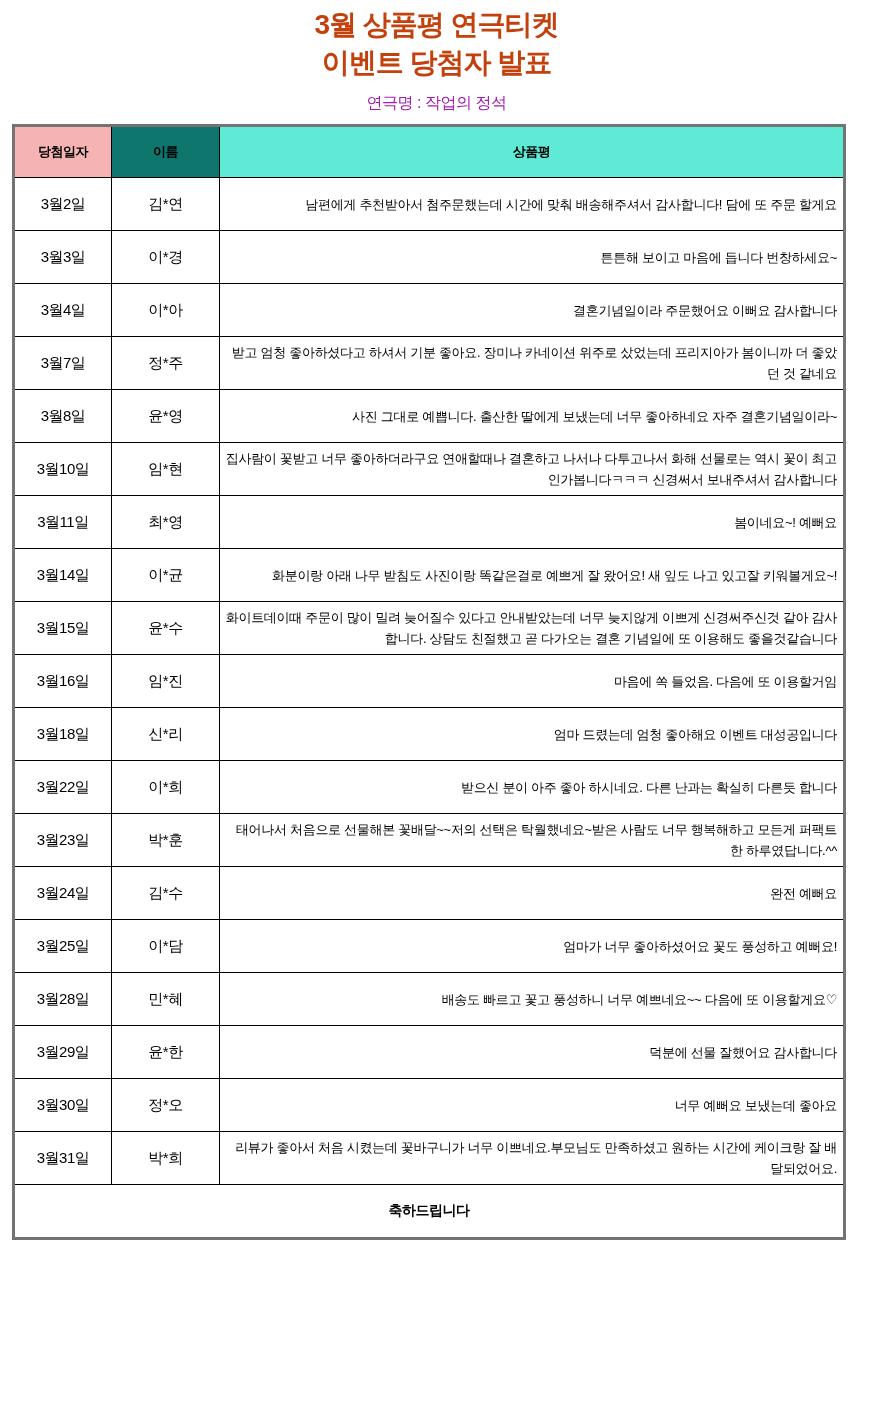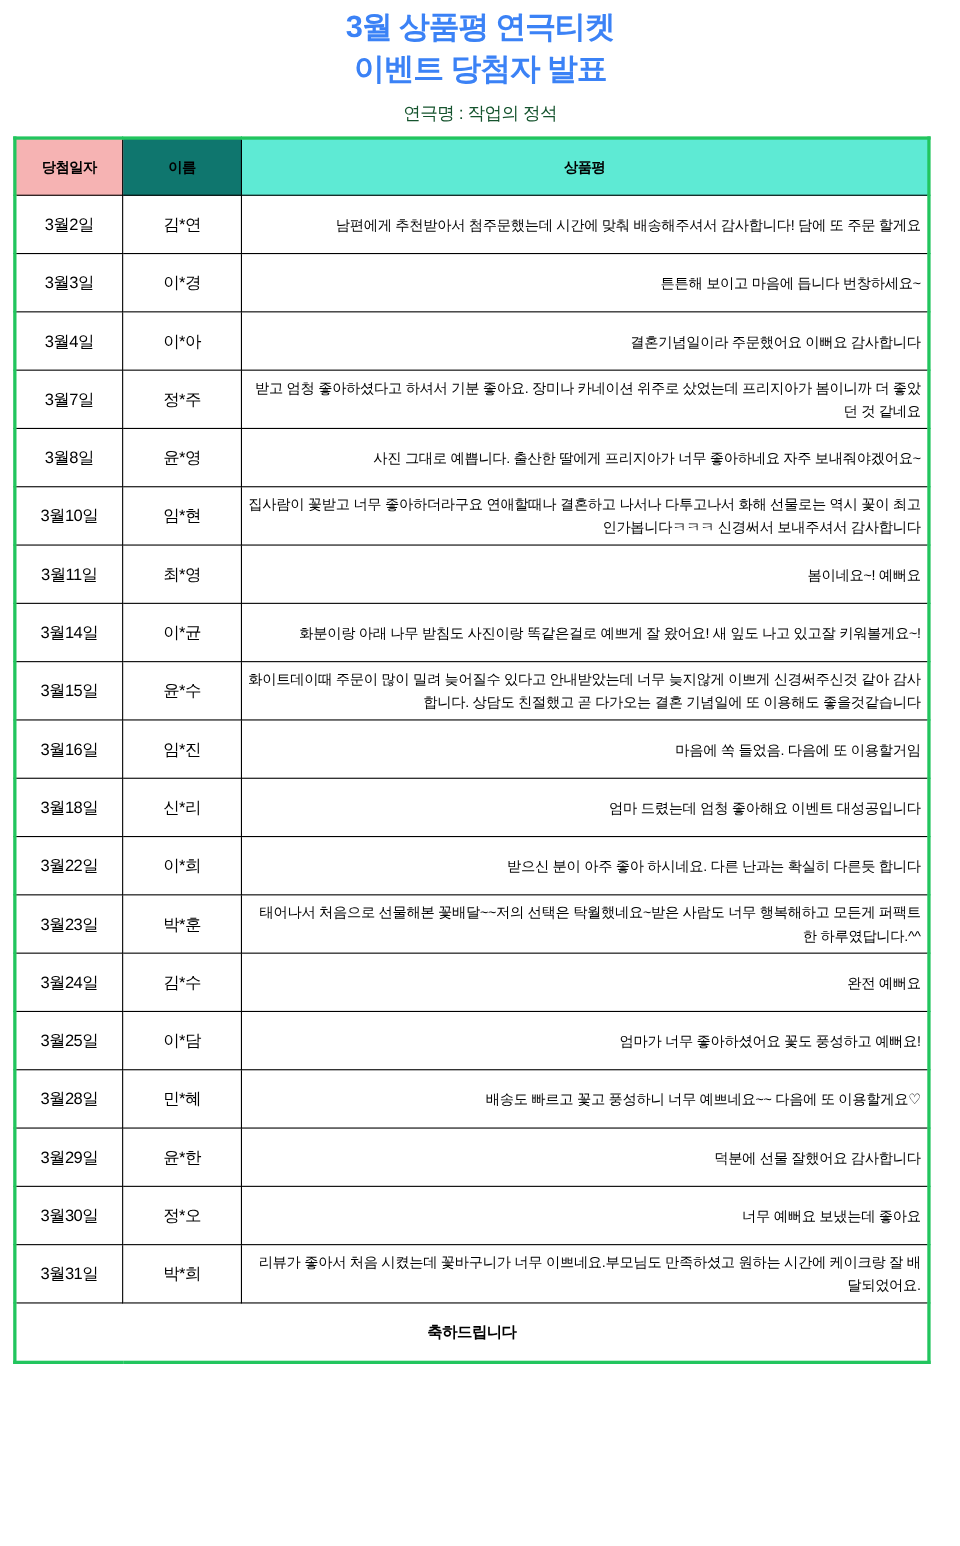--- a/index.html
+++ b/index.html
@@ -5,30 +5,30 @@
   * { margin: 0; padding: 0; box-sizing: border-box; }
   html, body { background: #ffffff; }
   body {
     width: 873px; height: 1405px;
     font-family: "Liberation Sans", "DejaVu Sans", sans-serif;
     color: #000; overflow: hidden;
   }
   .page { width: 873px; }
   .page-title {
     text-align: center; font-weight: 700; font-size: 28px;
-    line-height: 38px; padding-top: 6px; letter-spacing: -1px; color: #3b82f6;
+    line-height: 38px; padding-top: 6px; letter-spacing: -1px; color: #c2410c;
   }
   .page-subtitle {
     text-align: center; font-size: 16px; margin-top: 11px;
-    letter-spacing: -0.5px; color: #14532d;
+    letter-spacing: -0.5px; color: #a21caf;
   }
   table.winners-table {
     border-collapse: collapse; table-layout: fixed;
     width: 834px; margin: 10px 0 0 12px;
-    border: 3px solid #22c55e;
+    border: 3px solid #737373;
   }
   col.col-date { width: 98px; }
   col.col-name { width: 108px; }
   th, td { border: 1px solid #000; empty-cells: show; }
   th {
     height: 52px; font-size: 13px; font-weight: 700;
     text-align: center; vertical-align: middle; letter-spacing: -0.5px;
   }
   td { height: 53px; vertical-align: middle; }
   td.c-date, td.c-name {
@@ -85,21 +85,21 @@
           <td class="c-review">결혼기념일이라 주문했어요 이뻐요 감사합니다</td>
         </tr>
         <tr>
           <td class="c-date">3월7일</td>
           <td class="c-name">정*주</td>
           <td class="c-review">받고 엄청 좋아하셨다고 하셔서 기분 좋아요. 장미나 카네이션 위주로 샀었는데 프리지아가 봄이니까 더 좋았던 것 같네요</td>
         </tr>
         <tr>
           <td class="c-date">3월8일</td>
           <td class="c-name">윤*영</td>
-          <td class="c-review">사진 그대로 예쁩니다. 출산한 딸에게 프리지아가 너무 좋아하네요 자주 보내줘야겠어요~</td>
+          <td class="c-review">사진 그대로 예쁩니다. 출산한 딸에게 보냈는데 너무 좋아하네요 자주 결혼기념일이라~</td>
         </tr>
         <tr>
           <td class="c-date">3월10일</td>
           <td class="c-name">임*현</td>
           <td class="c-review">집사람이 꽃받고 너무 좋아하더라구요 연애할때나 결혼하고 나서나 다투고나서 화해 선물로는 역시 꽃이 최고인가봅니다ㅋㅋㅋ 신경써서 보내주셔서 감사합니다</td>
         </tr>
         <tr>
           <td class="c-date">3월11일</td>
           <td class="c-name">최*영</td>
           <td class="c-review">봄이네요~! 예뻐요</td>

